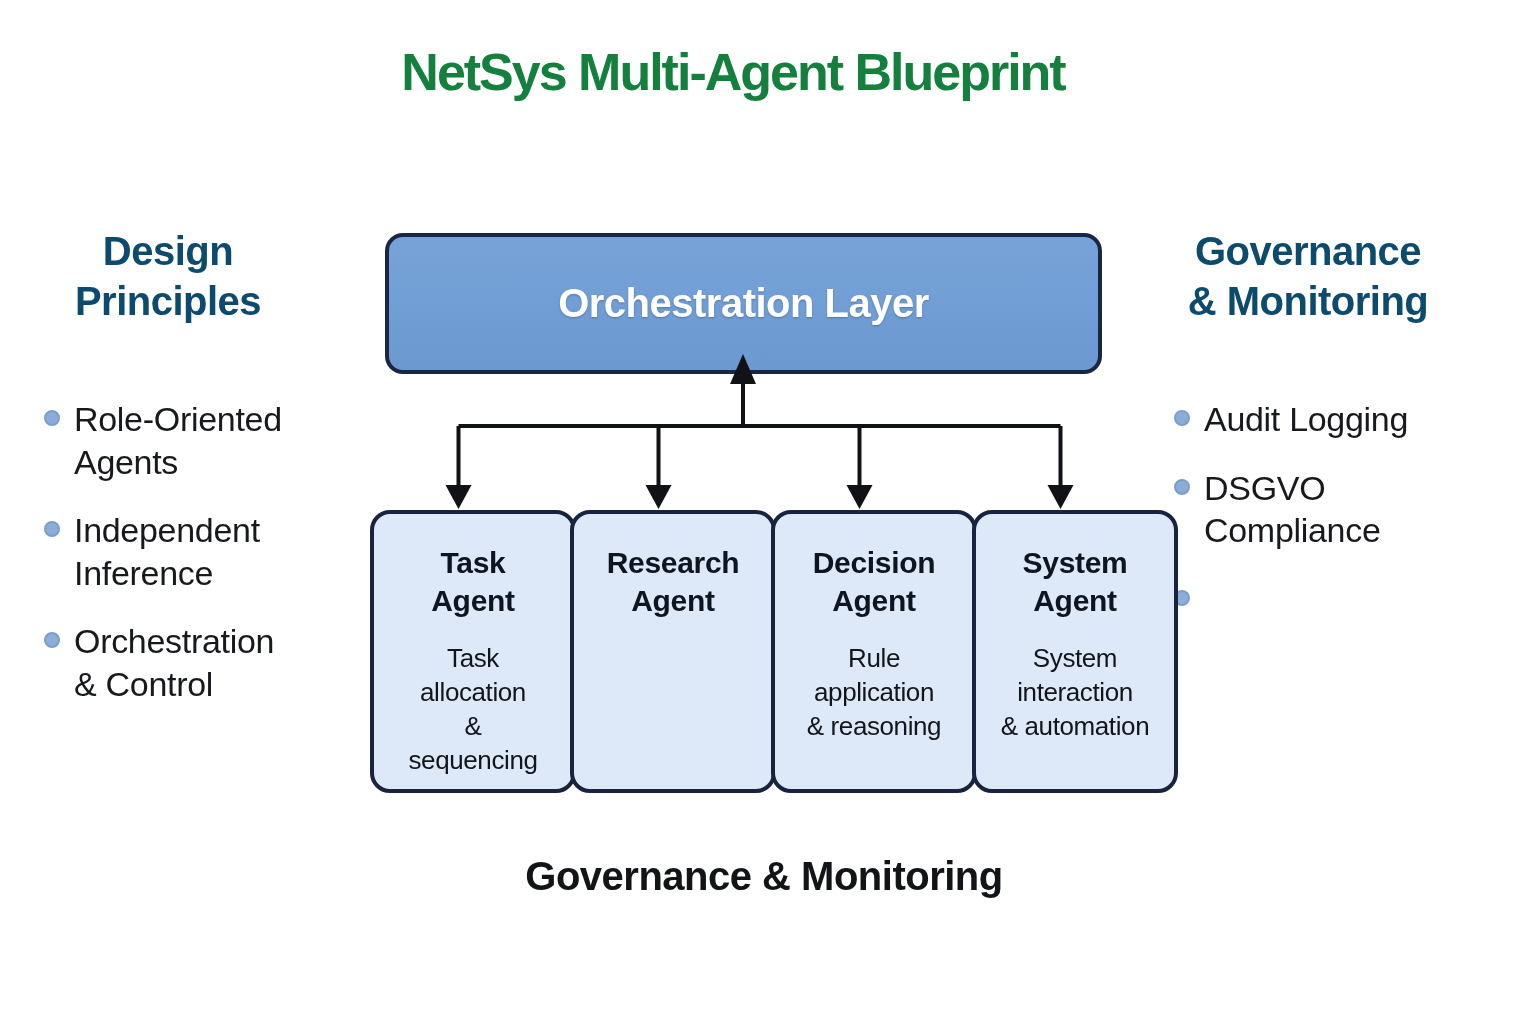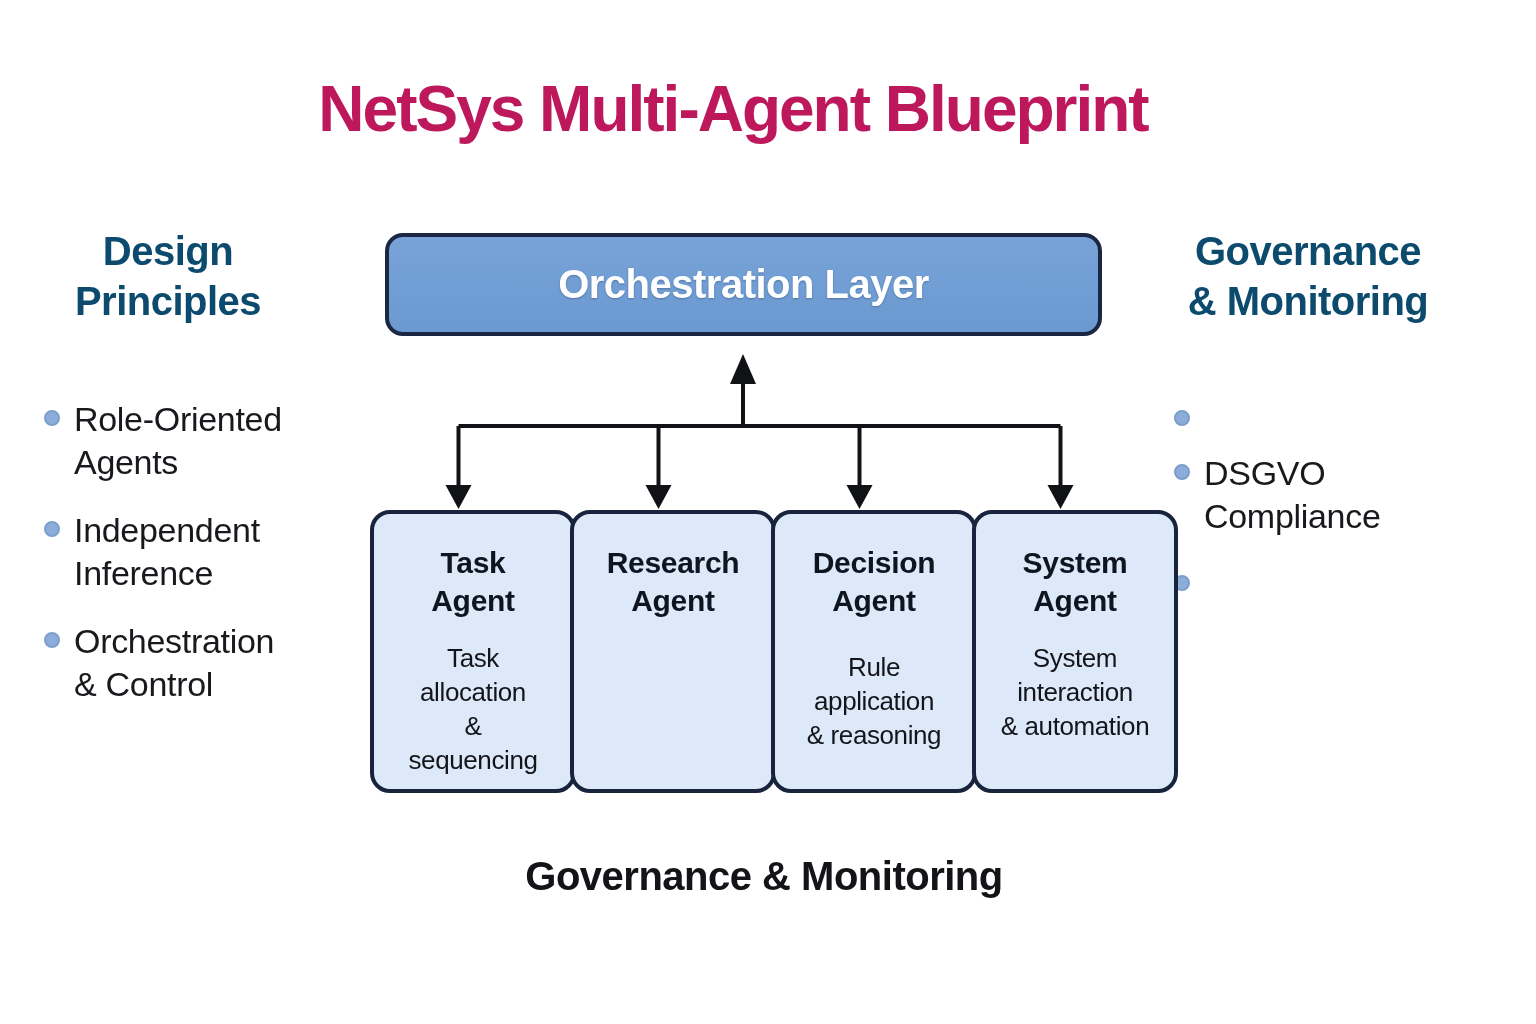--- a/index.html
+++ b/index.html
@@ -10,27 +10,27 @@
     height: 1024px;
     background: #ffffff;
     font-family: "Liberation Sans", sans-serif;
     overflow: hidden;
   }
   .pre { white-space: pre-line; }
 
   
   .diagram-title {
     position: absolute;
-    top: 72px;
+    top: 42px;
     left: 733px;
     transform: translateX(-50%);
-    font-size: 64px;
+    font-size: 52px;
     font-weight: bold;
     letter-spacing: -2px;
-    color: #be185d;
+    color: #15803d;
     white-space: nowrap;
   }
 
   
   .side-panel { position: absolute; top: 226px; }
   .side-panel.left  { left: 28px;  width: 280px; }
   .side-panel.right { left: 1158px; width: 300px; }
   .panel-heading {
     font-size: 40px;
     font-weight: bold;
@@ -63,21 +63,21 @@
     color: #17191d;
     letter-spacing: -0.3px;
   }
 
   
   .orchestration-box {
     position: absolute;
     left: 385px;
     top: 233px;
     width: 717px;
-    height: 103px;
+    height: 141px;
     background: linear-gradient(#77a3d8, #6b99d0);
     border: 4px solid #1a2642;
     border-radius: 18px;
     display: flex;
     align-items: center;
     justify-content: center;
   }
   .orchestration-label {
     font-size: 40px;
     font-weight: bold;
@@ -105,21 +105,21 @@
     border: 4px solid #18243e;
     border-radius: 20px;
     display: flex;
     flex-direction: column;
     align-items: center;
     padding: 30px 8px 0 8px;
     text-align: center;
   }
   .agent-box.pos-0 { left: 370px; }
   .agent-box.pos-1 { left: 570px; }
-  .agent-box.pos-2 { left: 771px; gap: 9px; }
+  .agent-box.pos-2 { left: 771px; }
   .agent-box.pos-3 { left: 972px; }
   .agent-name {
     font-size: 30px;
     font-weight: bold;
     line-height: 1.27;
     color: #0e1520;
     letter-spacing: -0.3px;
   }
   .agent-desc {
     margin-top: 22px;
@@ -170,20 +170,21 @@
       </li>
     </ul>
   </div>
 
   <div class="side-panel right">
     <h2 class="panel-heading pre">Governance
 &amp; Monitoring</h2>
     <ul class="bullet-list">
       <li class="bullet-item">
         <span class="bullet-dot"></span>
+        <span class="bullet-text pre">Audit Logging</span>
       </li>
       <li class="bullet-item">
         <span class="bullet-dot"></span>
         <span class="bullet-text pre">DSGVO
 Compliance</span>
       </li>
       <li class="bullet-item">
         <span class="bullet-dot"></span>
       </li>
     </ul>

